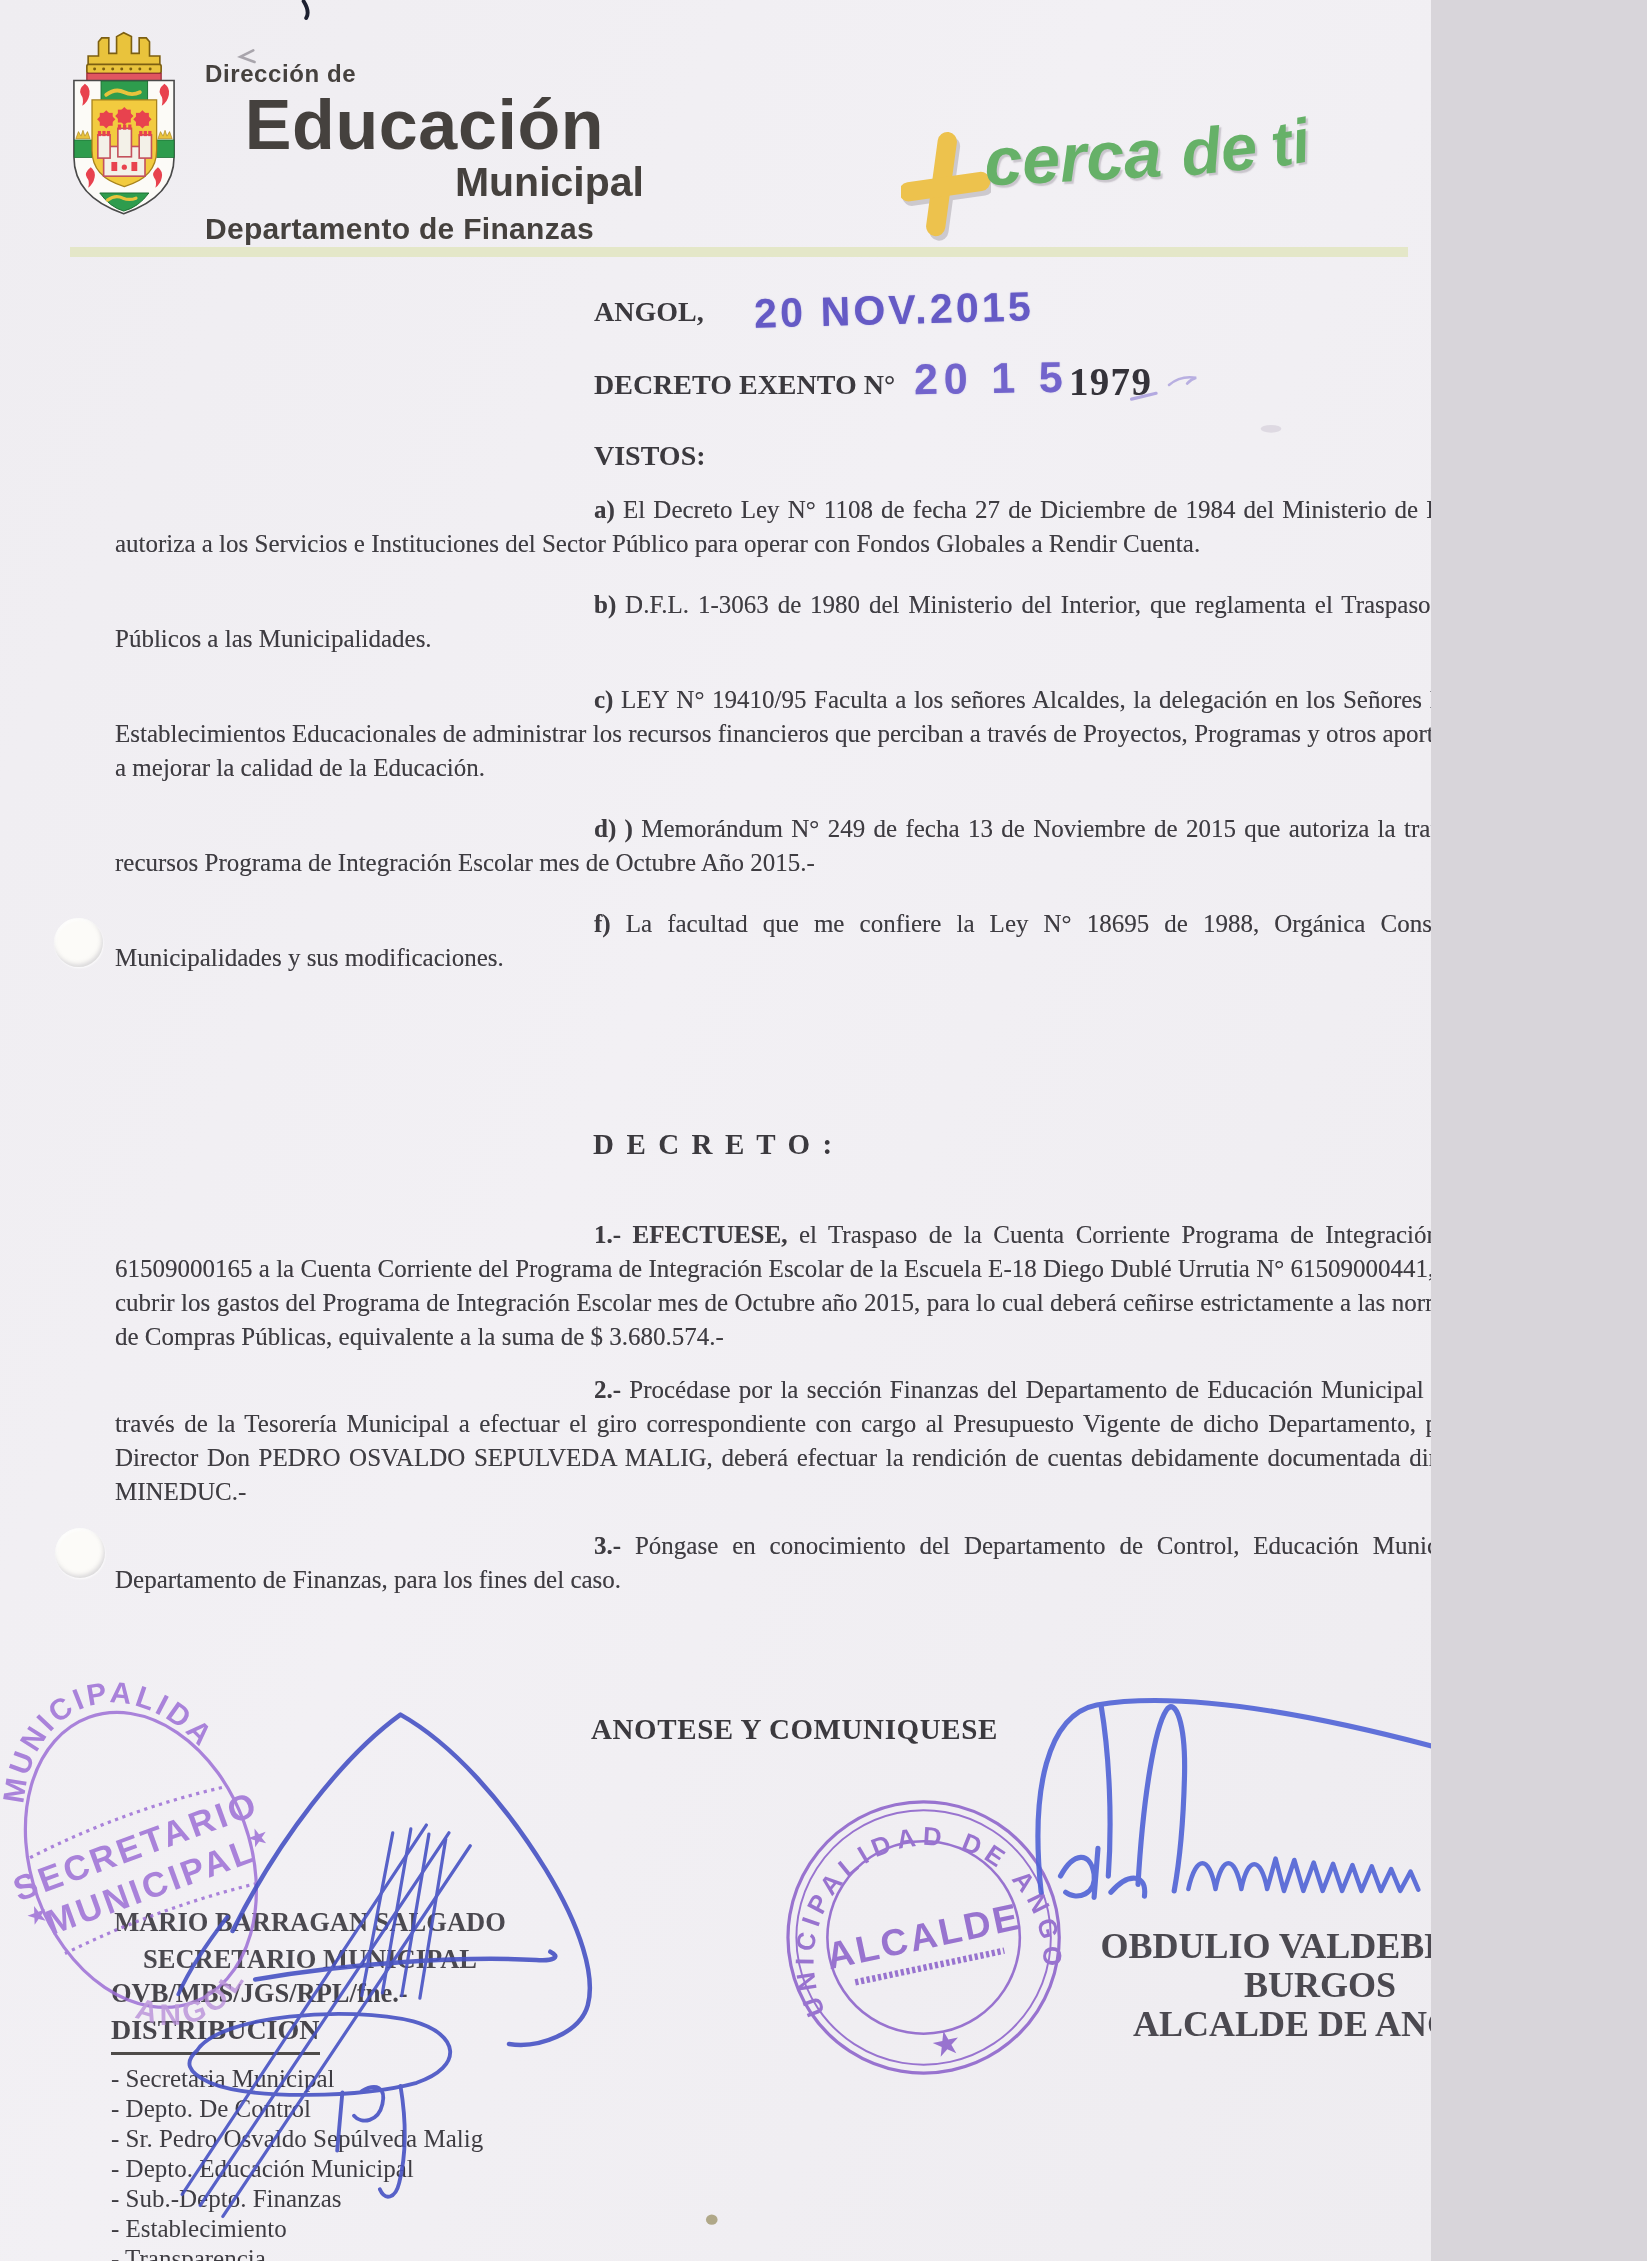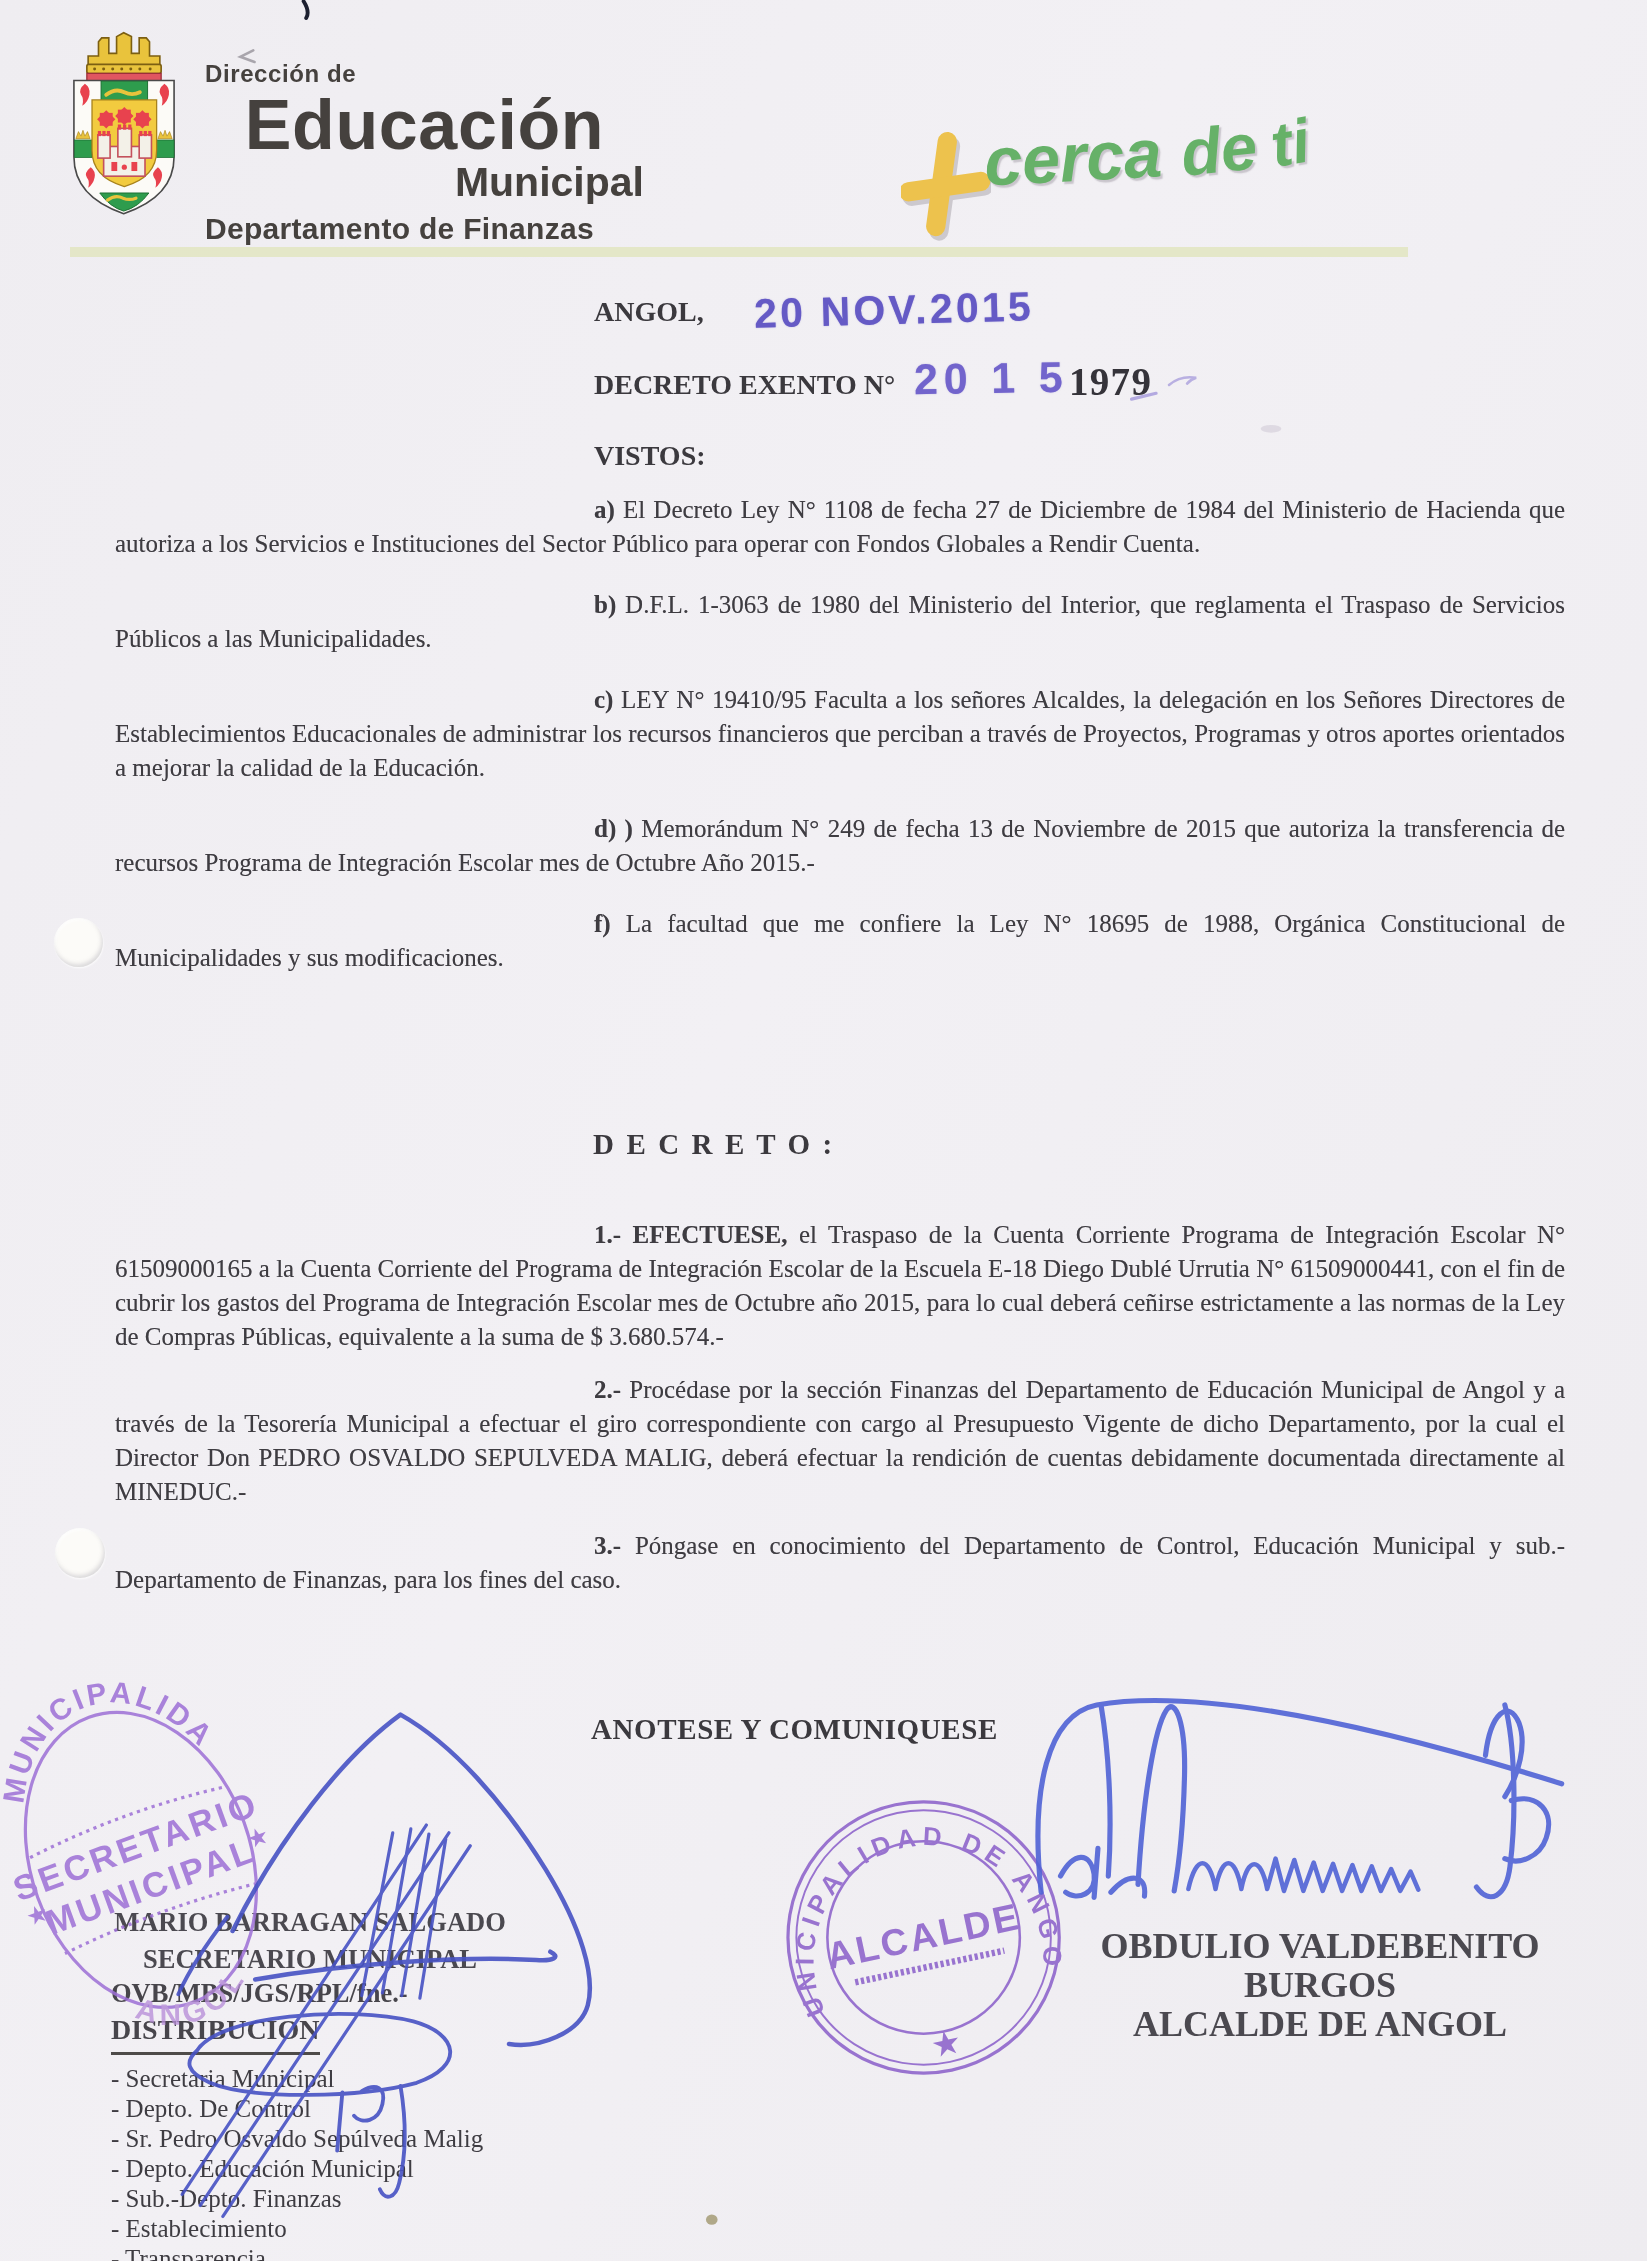--- a/index.html
+++ b/index.html
@@ -1,17 +1,17 @@
 <!DOCTYPE html>
 <html style="font-size:10.3px"><head>
 <meta charset="utf-8">
 <style>
   html,body{margin:0;padding:0;background:#d8d5da;}
   .page{
-    position:relative;width:1647px;height:2261px;overflow:hidden;
+    position:relative;width:1431px;height:2261px;overflow:hidden;
     background:linear-gradient(115deg,#efedf1 0%,#f2f0f4 45%,#eeecf0 100%);
     font-family:"Liberation Serif","DejaVu Serif",serif;color:#3f3d42;
   }
   .abs{position:absolute;}
   
   .org{left:205px;top:62px;color:#45413e;font-family:"Liberation Sans","DejaVu Sans",sans-serif;font-weight:bold;line-height:1;}
   .org-l1{font-size:24px;letter-spacing:0.6px;}
   .org-l2{font-size:70px;margin-top:3.9px;letter-spacing:0.6px;text-align:center;}
   .org-l3{font-size:41px;margin-top:2.6px;text-align:right;width:439px;}
   .org-l4{font-size:30px;margin-top:11px;letter-spacing:0.3px;}

